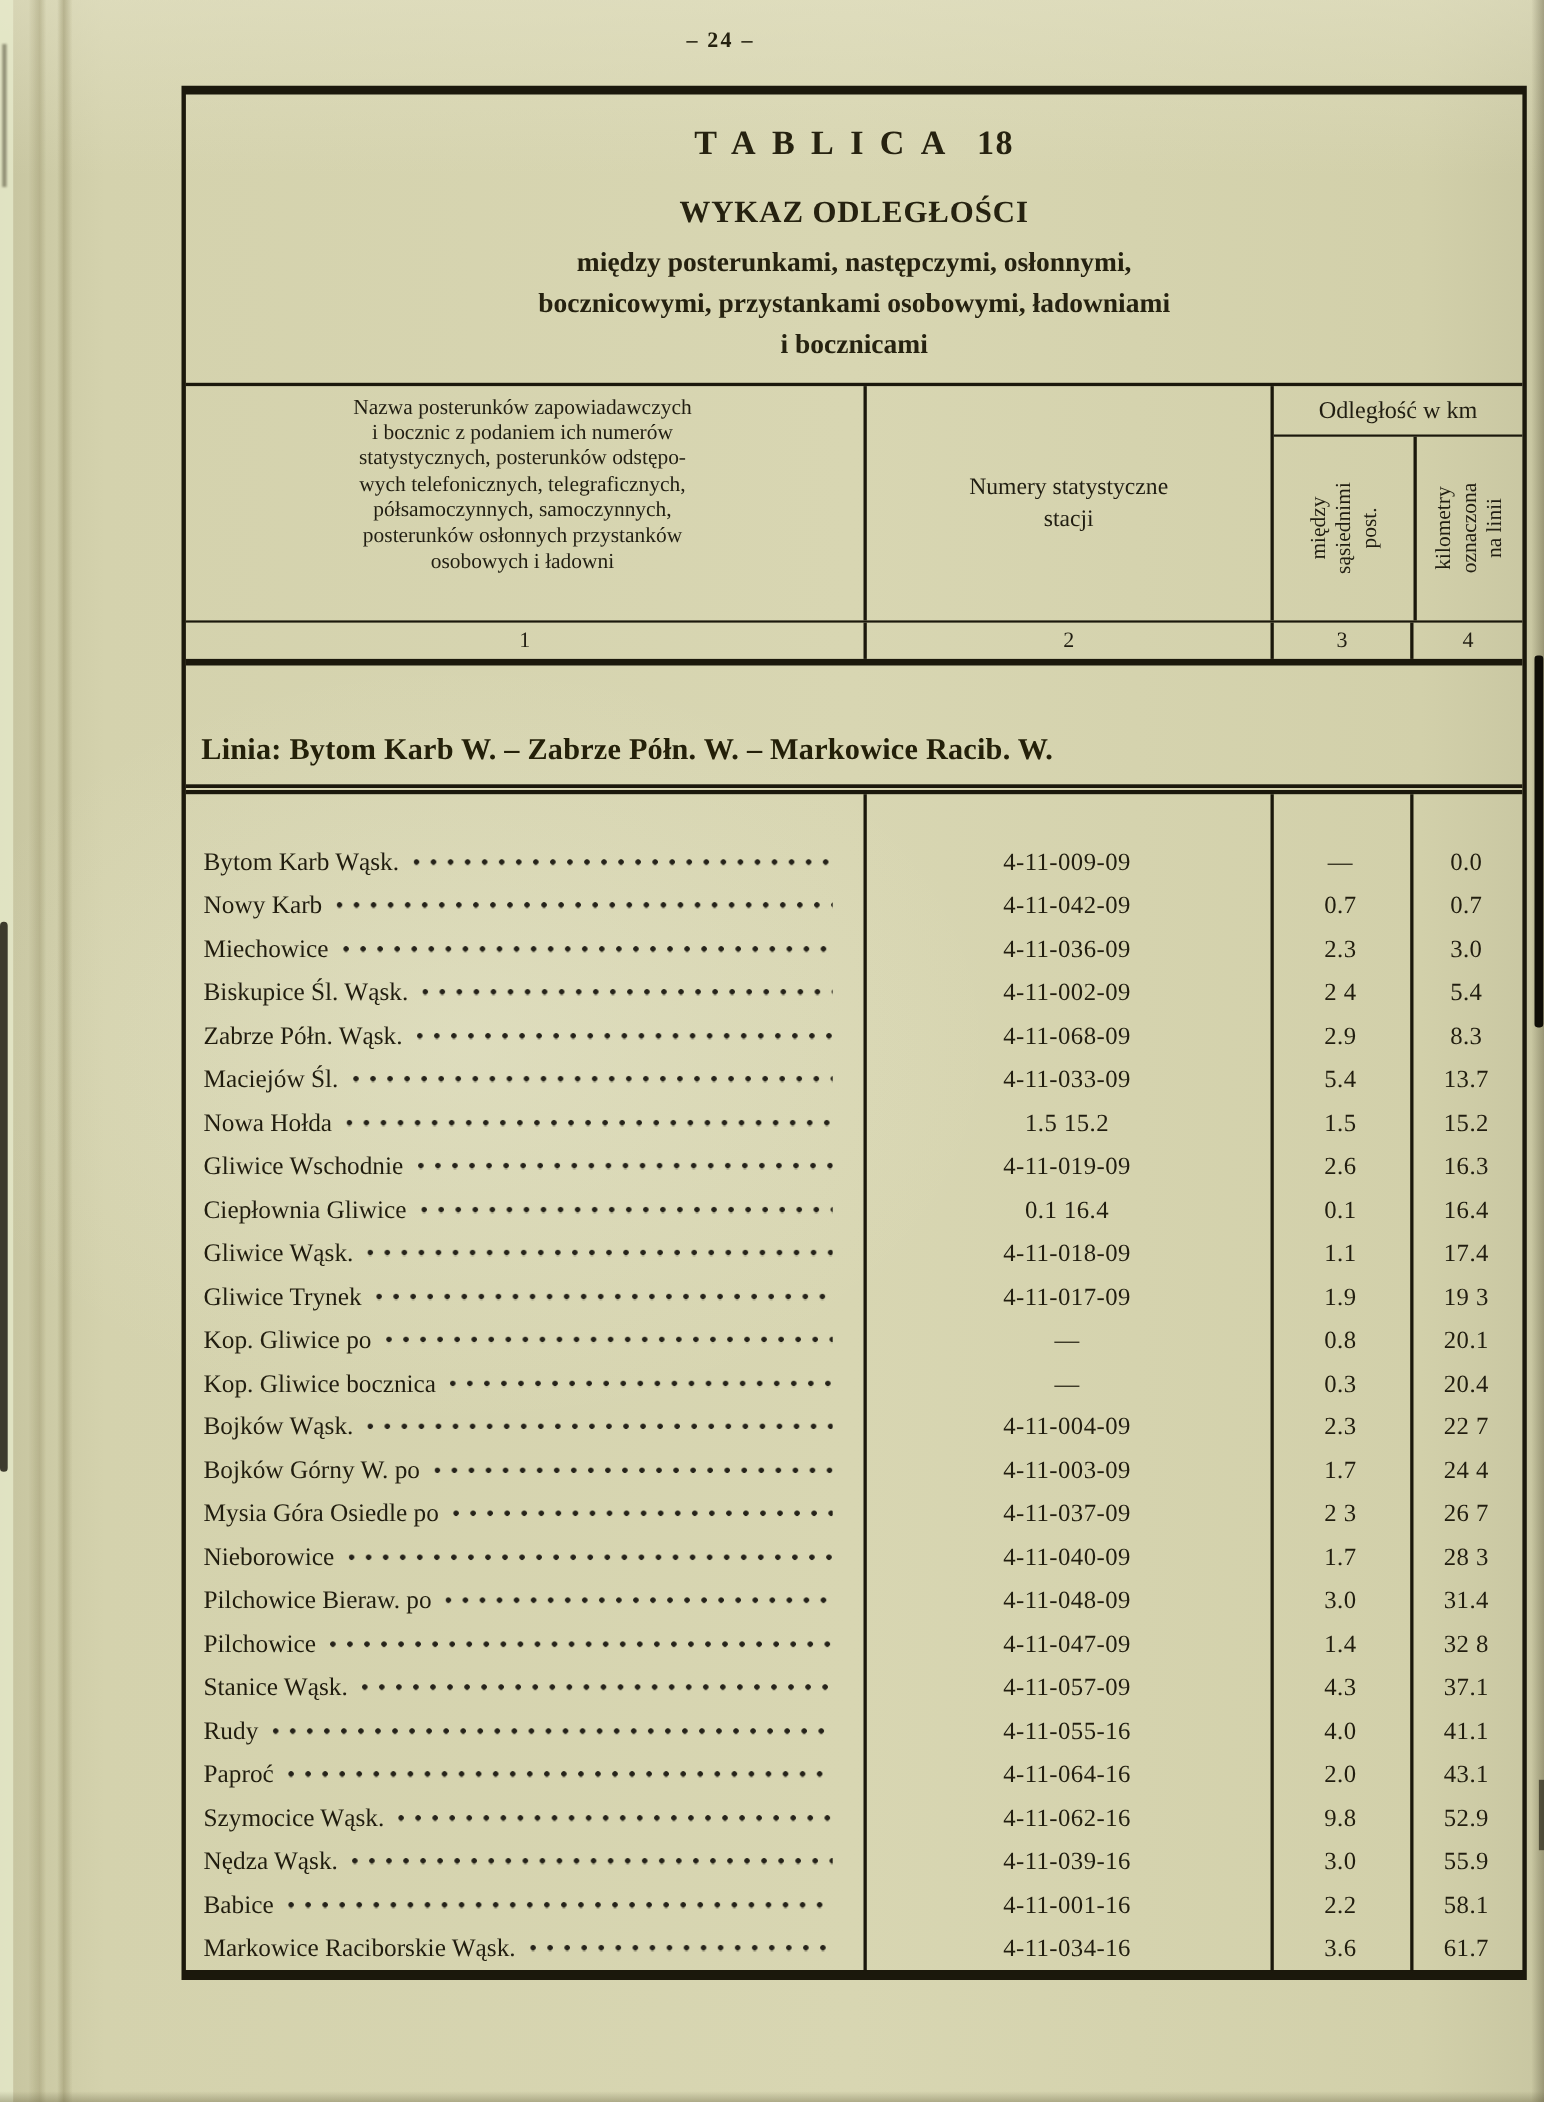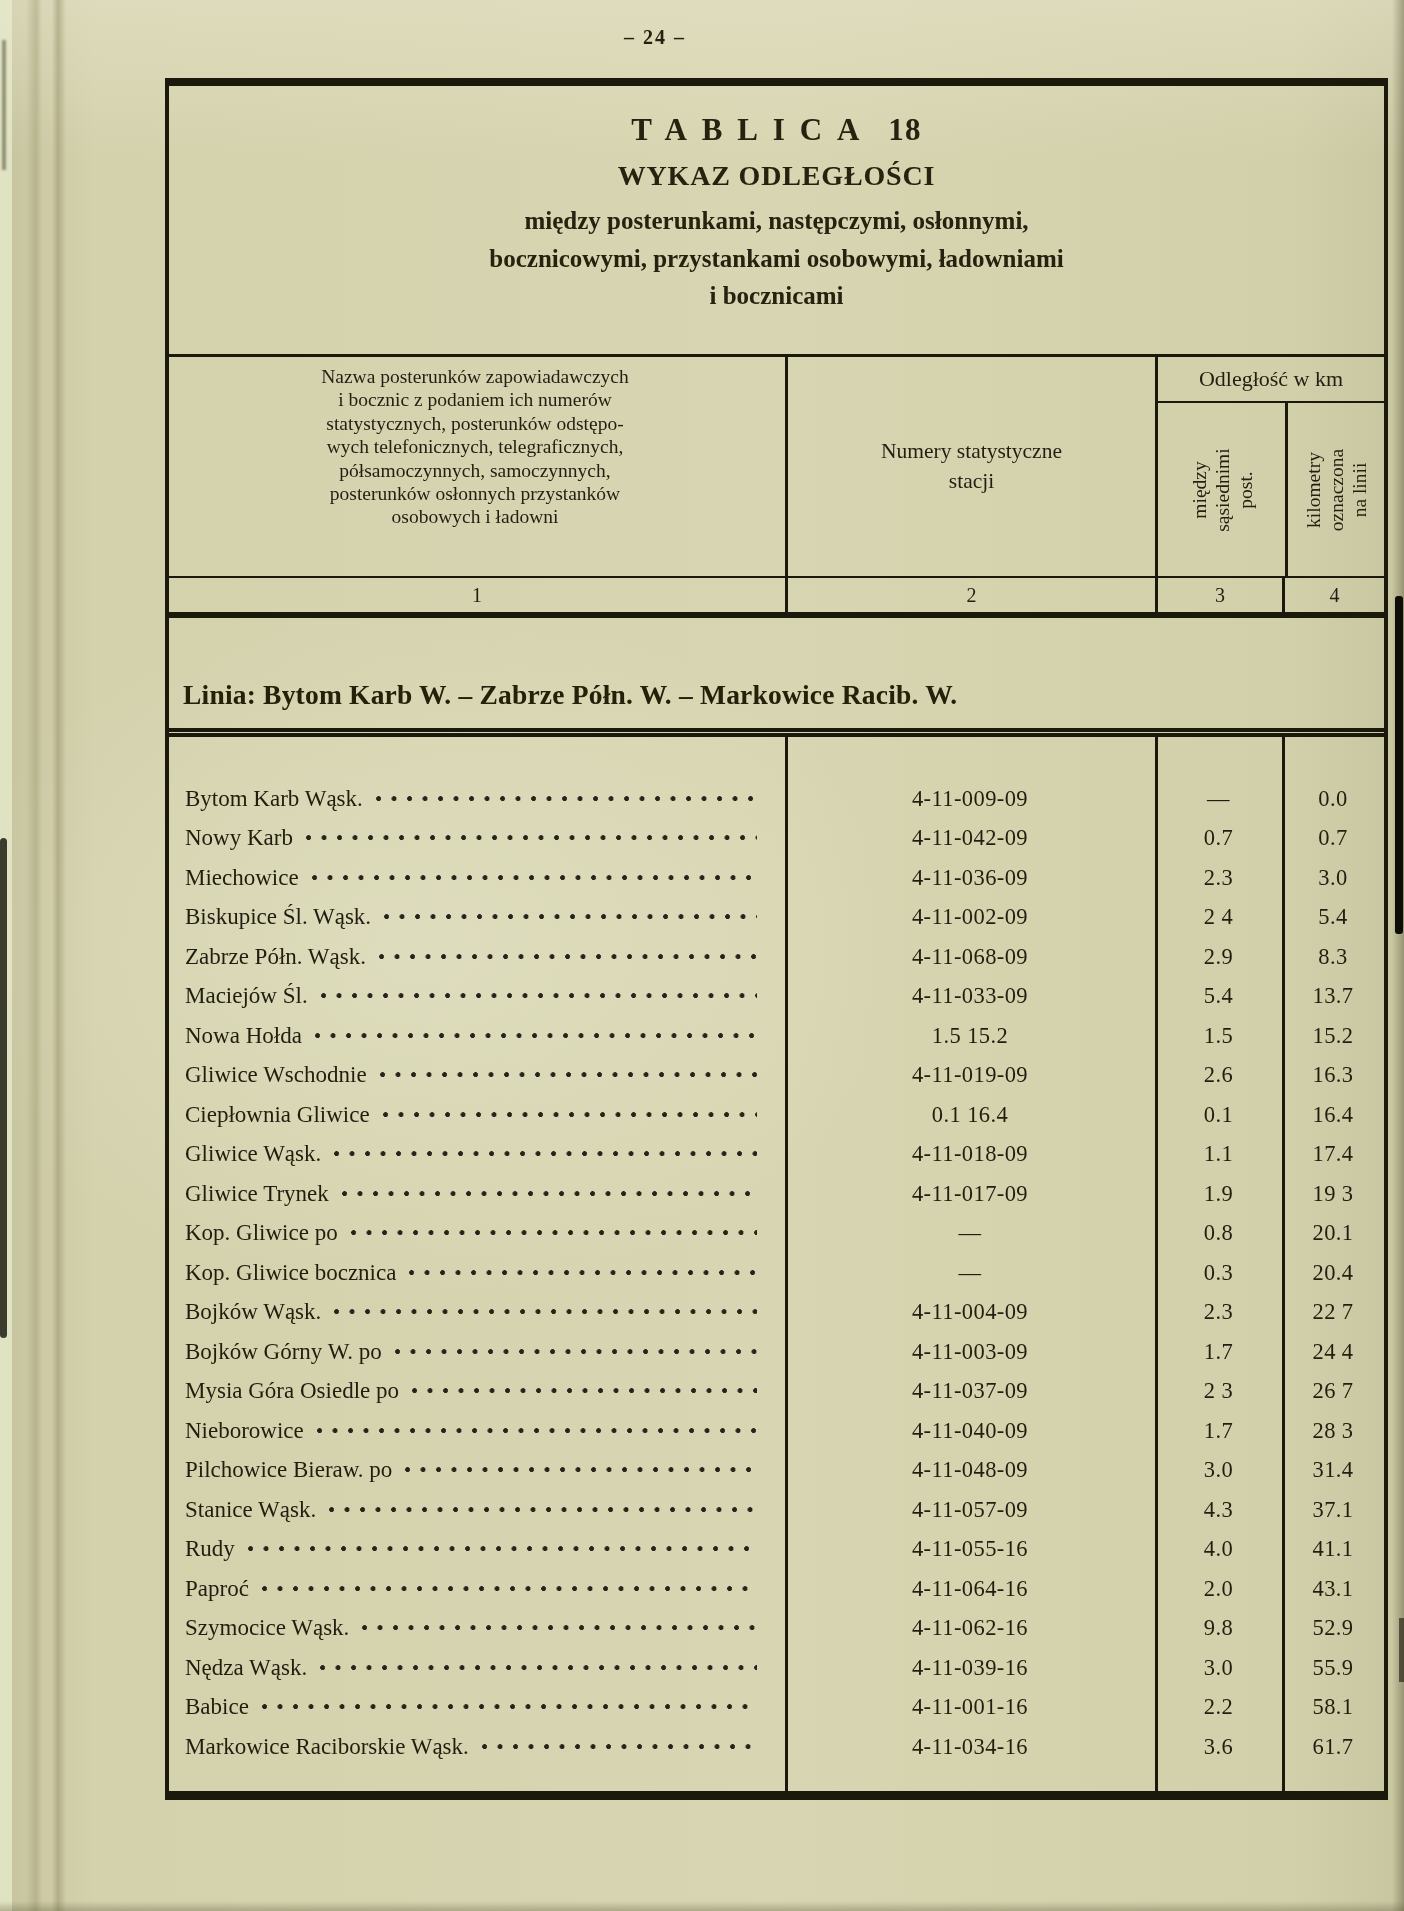--- a/index.html
+++ b/index.html
@@ -44,21 +44,21 @@
     border:4px solid #1b180c;
     border-top-width:8px;border-bottom-width:9px;
     display:flex;flex-direction:column;
   }
   .sheet *{box-sizing:border-box;}
 
   .title-block{height:268px;text-align:center;padding-top:26px;color:#262210;}
   .t1{font-size:31px;font-weight:bold;}
   .t1 .word{letter-spacing:0.48em;}
   .t1 .num{letter-spacing:0.04em;margin-left:0.45em;}
-  .t2{font-size:28px;font-weight:bold;margin-top:12px;letter-spacing:0.03em;}
+  .t2{font-size:28px;font-weight:bold;margin-top:30px;letter-spacing:0.03em;}
   .t3{font-size:25px;font-weight:bold;margin-top:10px;line-height:1.5;}
 
   .header-row{
     display:flex;border-top:3px solid #1b180c;border-bottom:2px solid #1b180c;height:224px;
   }
   .hcol1{width:616px;padding:8px 16px 0 12px;text-align:center;
     font-size:19.5px;line-height:1.2;white-space:pre-line;}
   .hcol2{width:370px;border-left:3px solid #1b180c;display:flex;align-items:center;justify-content:center;
     text-align:center;font-size:21.5px;line-height:1.35;white-space:pre-line;}
   .dist-group{flex:1;border-left:3px solid #1b180c;display:flex;flex-direction:column;}
@@ -342,20 +342,29 @@
         <div class="drow">
           <div class="cell-name">
             <span>Pilchowice Bieraw. po</span>
             <span class="leader"></span>
           </div>
           <div class="cell-stat">4-11-048-09</div>
           <div class="cell-dist">3.0</div>
           <div class="cell-km">31.4</div>
         </div>
 
+        <div class="drow">
+          <div class="cell-name">
+            <span>Pilchowice</span>
+            <span class="leader"></span>
+          </div>
+          <div class="cell-stat">4-11-047-09</div>
+          <div class="cell-dist">1.4</div>
+          <div class="cell-km">32 8</div>
+        </div>
 
         <div class="drow">
           <div class="cell-name">
             <span>Stanice Wąsk.</span>
             <span class="leader"></span>
           </div>
           <div class="cell-stat">4-11-057-09</div>
           <div class="cell-dist">4.3</div>
           <div class="cell-km">37.1</div>
         </div>

